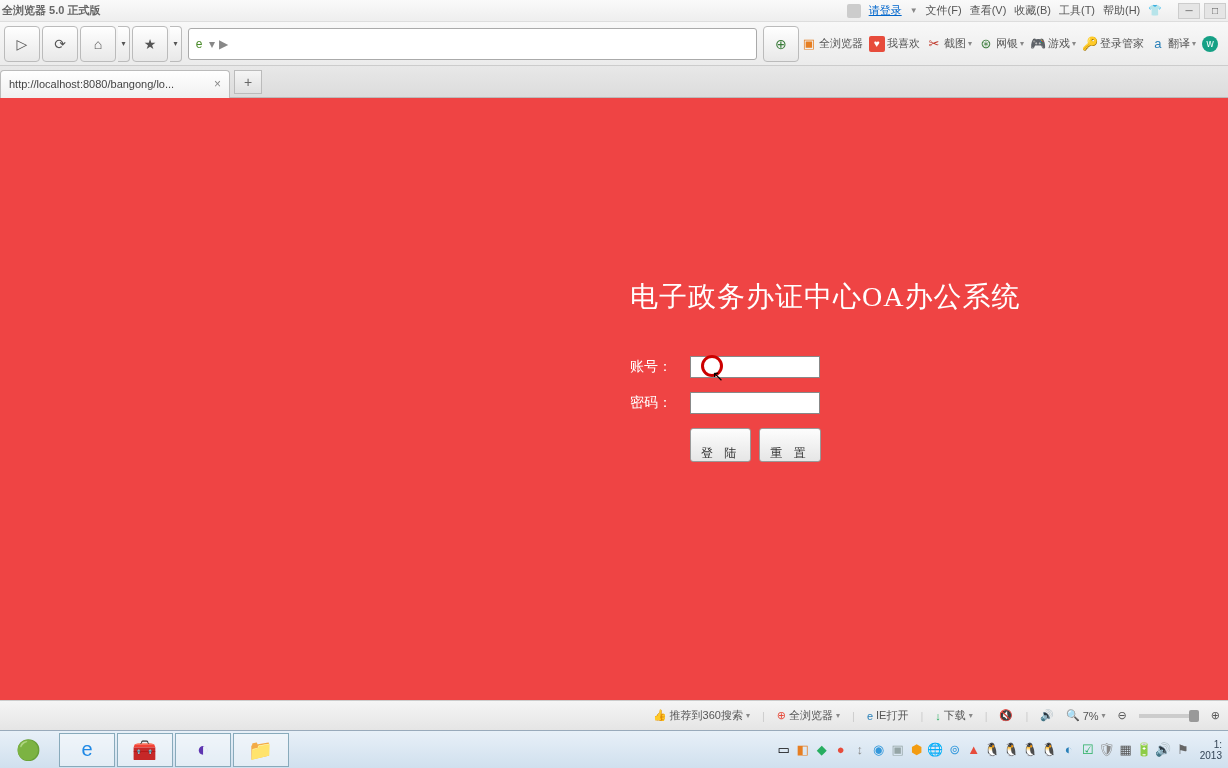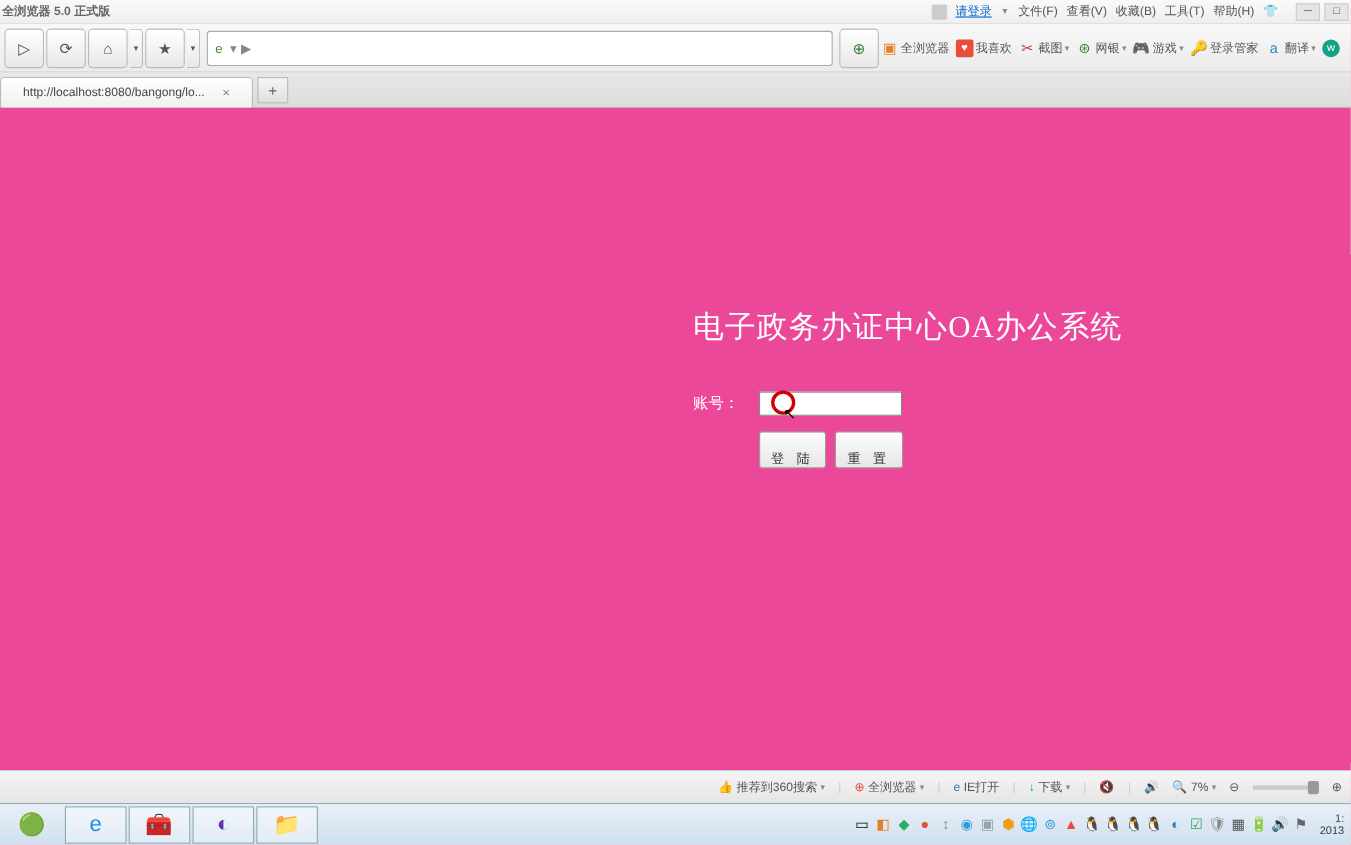--- a/index.html
+++ b/index.html
@@ -23,26 +23,26 @@
 .address-text { flex: 1; font-size: 13px; color: #999; }
 .address-text .bold { color: #333; font-weight: bold; }
 .addr-right { display: flex; align-items: center; gap: 4px; padding-right: 4px; color: #888; font-size: 12px; }
 .toolbar-icons { display: flex; align-items: center; gap: 6px; padding-right: 6px; }
 .tb-item { display: flex; align-items: center; gap: 2px; font-size: 11px; color: #555; }
 .tb-icon { width: 16px; height: 16px; display: flex; align-items: center; justify-content: center; font-size: 13px; }
 .drop { font-size: 8px; color: #888; }
 
 
 .tabbar { height: 32px; background: linear-gradient(to bottom, #e8e8e8, #dcdcdc); display: flex; align-items: center; border-bottom: 1px solid #bbb; }
-.tab { height: 28px; min-width: 230px; background: linear-gradient(to bottom, #fff, #f0f0f0); border: 1px solid #bbb; border-bottom: none; border-radius: 4px 4px 0 0; display: flex; align-items: center; padding: 0 20px; font-size: 11px; color: #444; gap: 6px; margin-top: 4px; }
+.tab { height: 28px; min-width: 230px; background: linear-gradient(to bottom, #fff, #f0f0f0); border: 1px solid #bbb; border-bottom: none; border-radius: 4px 4px 0 0; display: flex; align-items: center; padding: 0 8px; font-size: 11px; color: #444; gap: 6px; margin-top: 4px; }
 .tab-close { margin-left: auto; color: #888; font-size: 12px; cursor: pointer; }
 .new-tab { width: 28px; height: 24px; background: linear-gradient(to bottom, #f5f5f5, #e0e0e0); border: 1px solid #bbb; margin-left: 4px; display: flex; align-items: center; justify-content: center; font-size: 14px; color: #666; cursor: pointer; }
 
 
-.page { position: absolute; top: 98px; left: 0; right: 0; bottom: 68px; background: #ec4899; }
+.page { position: absolute; top: 98px; left: 0; right: 0; bottom: 68px; background: #ef4444; }
 .login-area { position: absolute; left: 630px; top: 180px; width: 450px; color: #fff; font-family: SimSun, serif; }
 .login-title { font-size: 28px; font-family: SimSun, serif; white-space: nowrap; margin-bottom: 40px; letter-spacing: 1px; }
 .form-row { display: flex; align-items: center; margin-bottom: 14px; font-size: 14px; }
 .form-label { width: 60px; font-family: Liberation Mono, monospace; }
 .form-input { width: 130px; height: 22px; border: 1px solid #888; background: #fff; padding: 0 4px; font-size: 12px; }
 .form-select { width: 130px; height: 24px; border: 1px solid #888; background: #fff; font-size: 12px; padding: 0 2px; color: #333; }
 .button-row { margin-left: 60px; margin-top: 10px; display: flex; gap: 8px; }
 .form-btn { height: 24px; padding: 16px 10px; background: linear-gradient(to bottom, #fdfdfd, #e6e6e6); border: 1px solid #999; border-radius: 3px; font-size: 12px; letter-spacing: 4px; cursor: pointer; color: #333; }
 
 
@@ -149,20 +149,24 @@
   <div class="new-tab">+</div>
 </div>
 
 <div class="page">
   <div class="login-area">
     <div class="login-title">电子政务办证中心OA办公系统</div>
     <div class="form-row">
       <span class="form-label">账号：</span>
       <input class="form-input" type="text" style="">
     </div>
+    <div class="form-row">
+      <span class="form-label">密码：</span>
+      <input class="form-input" type="password" style="">
+    </div>
     <div class="button-row">
       <button class="form-btn">登 陆</button>
       <button class="form-btn">重 置</button>
     </div>
   </div>
 </div>
 
 <div class="click-ring"></div>
 <div class="cursor-arrow">↖</div>
 

